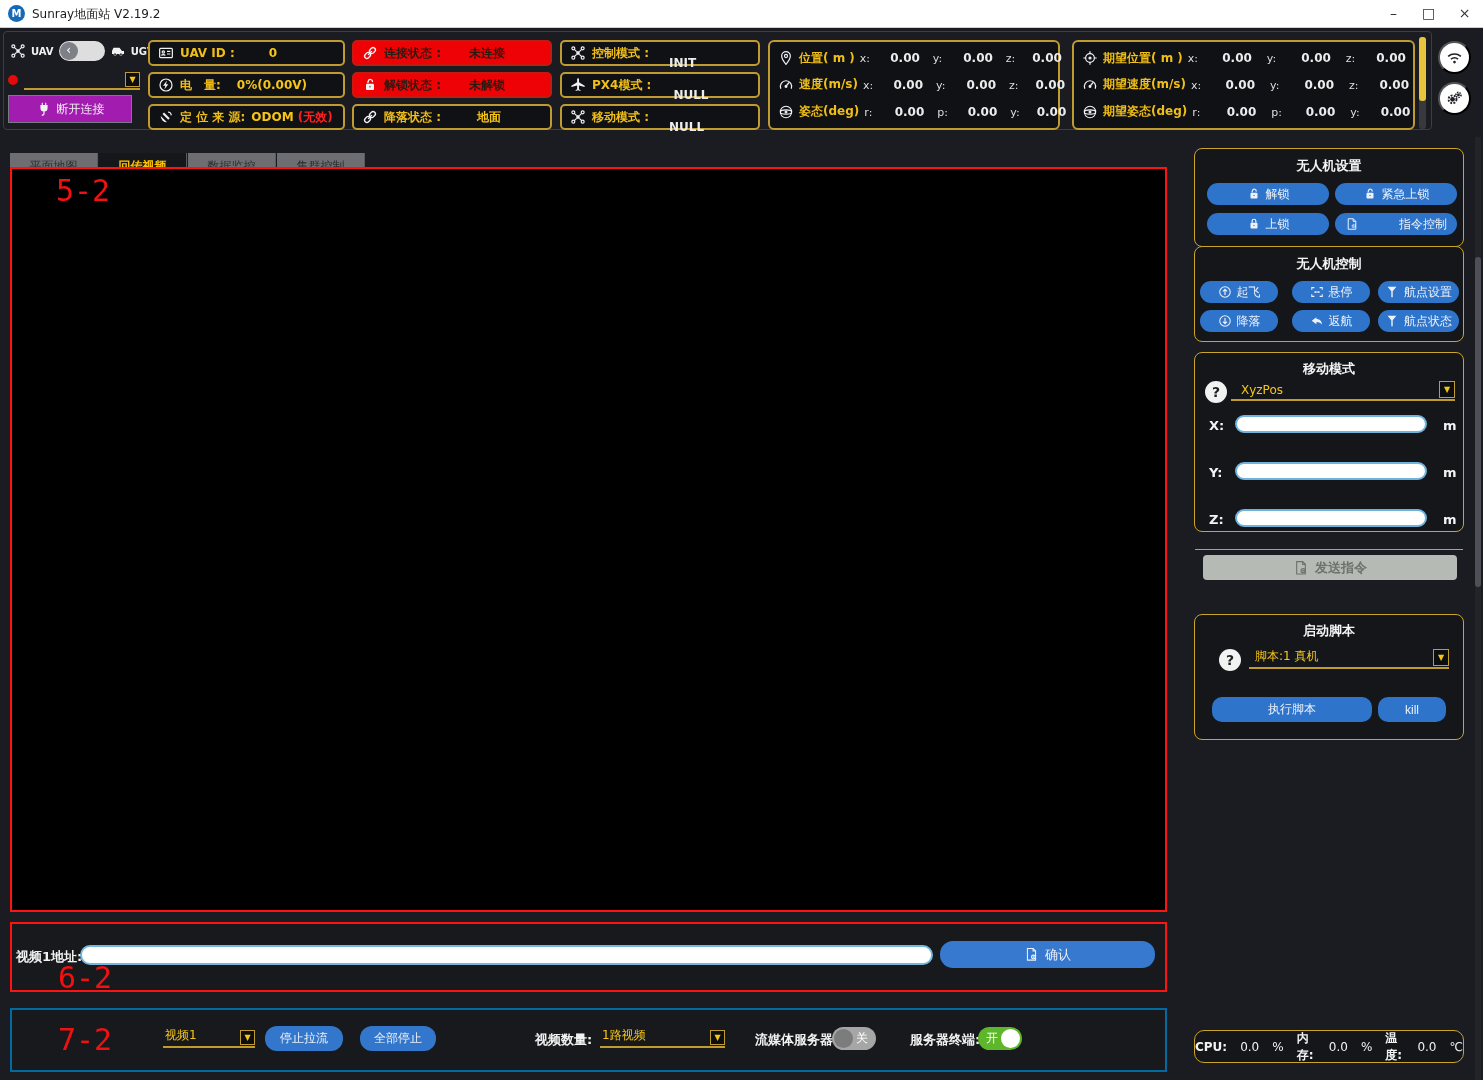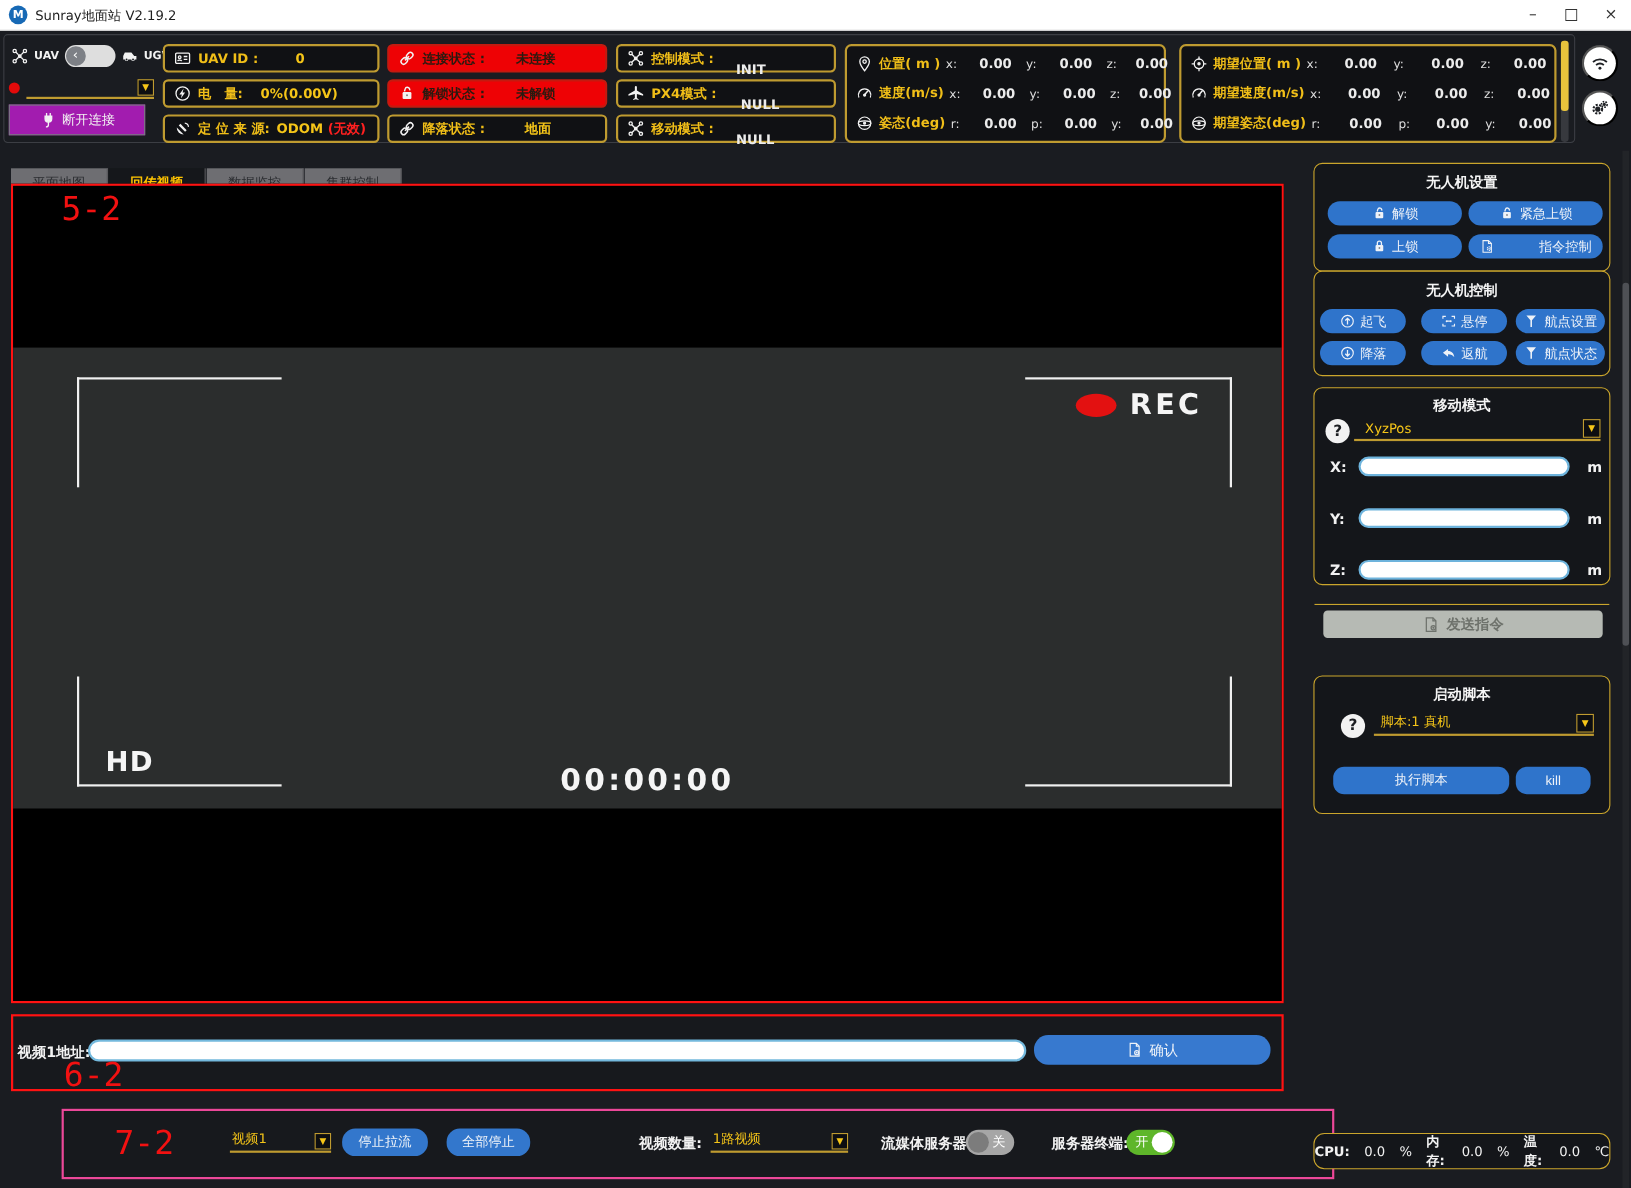--- a/index.html
+++ b/index.html
@@ -55,21 +55,21 @@
   .roundbtn { position:absolute; left:1438px; width:33px; height:33px; border-radius:50%; background:#ffffff; display:flex; align-items:center; justify-content:center; color:#1f2125; }
   .roundbtn .ic { width:19px; height:19px; }
 
   
   .tabbar { position:absolute; left:0; top:133px; width:1483px; height:27px;margin-top:20px; }
   .tab { position:absolute; top:0; height:27px; width:88px; background:#6e6e72; color:#2b2d31; font-size:12px; display:flex; align-items:center; justify-content:center; border-right:1px solid #5a5a5e; }
   .tab.active { background:#15171b; color:#ffc400; font-weight:bold; }
 
   
   .video-panel { position:absolute; left:10px; top:167px; width:1157px; height:745px; border:2px solid #ff1212; background:#000; display:flex; flex-direction:column; }
-  .vband { background:#000; } .vband.top { height:147px; position:relative; } .vband.bot { height:175px; }
+  .vband { background:#000; } .vband.top { height:125px; position:relative; } .vband.bot { height:175px; }
   .vgray { flex:1; background:#2b2d2d; position:relative; }
   .anno { color:#f21111; font-family:"DejaVu Sans Mono","Liberation Mono",monospace; font-size:30px; }
   .anno-52 { position:absolute; left:44px; top:4px; }
   .bracket { position:absolute; }
   .br-tl { left:58px; top:27px; width:186px; height:100px; border-left:2px solid #f0f0f0; border-top:2px solid #f0f0f0; }
   .br-tr { right:45px; top:27px; width:188px; height:100px; border-right:2px solid #f0f0f0; border-top:2px solid #f0f0f0; }
   .br-bl { left:58px; bottom:20px; width:186px; height:100px; border-left:2px solid #f0f0f0; border-bottom:2px solid #f0f0f0; }
   .br-br { right:45px; bottom:20px; width:188px; height:100px; border-right:2px solid #f0f0f0; border-bottom:2px solid #f0f0f0; }
   .rec-wrap { position:absolute; right:72px; top:37px; display:flex; align-items:center; gap:12px; }
   .rec-dot { width:37px; height:21px; border-radius:50%; background:#e31111; }
@@ -78,21 +78,21 @@
   .timer { position:absolute; left:50%; transform:translateX(-50%); bottom:10px; color:#f5f5f5; font-size:27px; font-weight:bold; letter-spacing:3px; }
 
   
   .addr-panel { position:absolute; left:10px; top:922px; width:1157px; height:70px; border:2px solid #ff1212; background:#17191d; }
   .addr-label { position:absolute; left:4px; top:24px; color:#f2f2f2; font-size:13px; font-weight:bold; }
   .addr-input { position:absolute; left:68px; top:21px; width:853px; height:20px; border:2px solid #74b9dd; border-radius:10px; background:#fff; padding:0 8px; font-size:12px; outline:none; }
   .addr-btn { position:absolute; left:928px; top:17px; width:215px; height:27px; border-radius:13px; background:#3779cf; color:#eef2f8; font-size:13px; display:flex; align-items:center; justify-content:center; gap:6px; border:none; }
   .anno-62 { position:absolute; left:46px; top:36px; }
 
   
-  .stream-panel { position:absolute; left:10px; top:1008px; width:1157px; height:64px; border:2px solid #ec4899; background:#17191d;margin-left:46px; }
+  .stream-panel { position:absolute; left:10px; top:1008px; width:1157px; height:64px; border:2px solid #0369a1; background:#17191d; }
   .anno-72 { position:absolute; left:46px; top:12px; }
   .sp-label { position:absolute; color:#f2f2f2; font-size:13px; font-weight:bold; top:21px; }
   .blue-btn { position:absolute; top:16px; height:25px; border-radius:12px; background:#3377cc; color:#eef2f8; font-size:12px; border:none; display:flex; align-items:center; justify-content:center; }
   .sw { position:absolute; top:17px; width:44px; height:23px; border-radius:12px; font-size:12px; color:#fff; }
   .sw .swknob { position:absolute; top:2px; width:19px; height:19px; border-radius:50%; }
   .sw .swtext { position:absolute; top:3px; }
   .sw.off { background:#a6a6a6; } .sw.off .swknob { left:2px; background:#7c7c7c; } .sw.off .swtext { right:8px; }
   .sw.on { background:#5eb62a; } .sw.on .swknob { right:2px; background:#fff; } .sw.on .swtext { left:8px; }
 
   
@@ -445,32 +445,20 @@
     <div class="tab" style="left:10px;">平面地图</div>
     <div class="tab active" style="left:99px;">回传视频</div>
     <div class="tab" style="left:188px;">数据监控</div>
     <div class="tab" style="left:277px;">集群控制</div>
   </div>
 
   <div class="video-panel">
     <div class="vband top">
       <span class="anno anno-52">5-2</span>
     </div>
-    <div class="vgray">
-      <div class="bracket br-tl"></div>
-      <div class="bracket br-tr"></div>
-      <div class="bracket br-bl"></div>
-      <div class="bracket br-br"></div>
-      <div class="rec-wrap">
-        <span class="rec-dot"></span>
-        <span class="rec-text">REC</span>
-      </div>
-      <span class="hd-text">HD</span>
-      <span class="timer">00:00:00</span>
-    </div>
     <div class="vband bot"></div>
   </div>
 
   <div class="addr-panel">
     <span class="addr-label">视频1地址:</span>
     <input class="addr-input" type="text" value="" style="">
     <button class="addr-btn">
       <span class="ic" style="width:15px;height:15px;">
           <svg viewBox="0 0 24 24" fill="none" stroke="currentColor" stroke-width="1.7">
             <path d="M5.5 2.5h9l4 4V21h-13z"></path>

